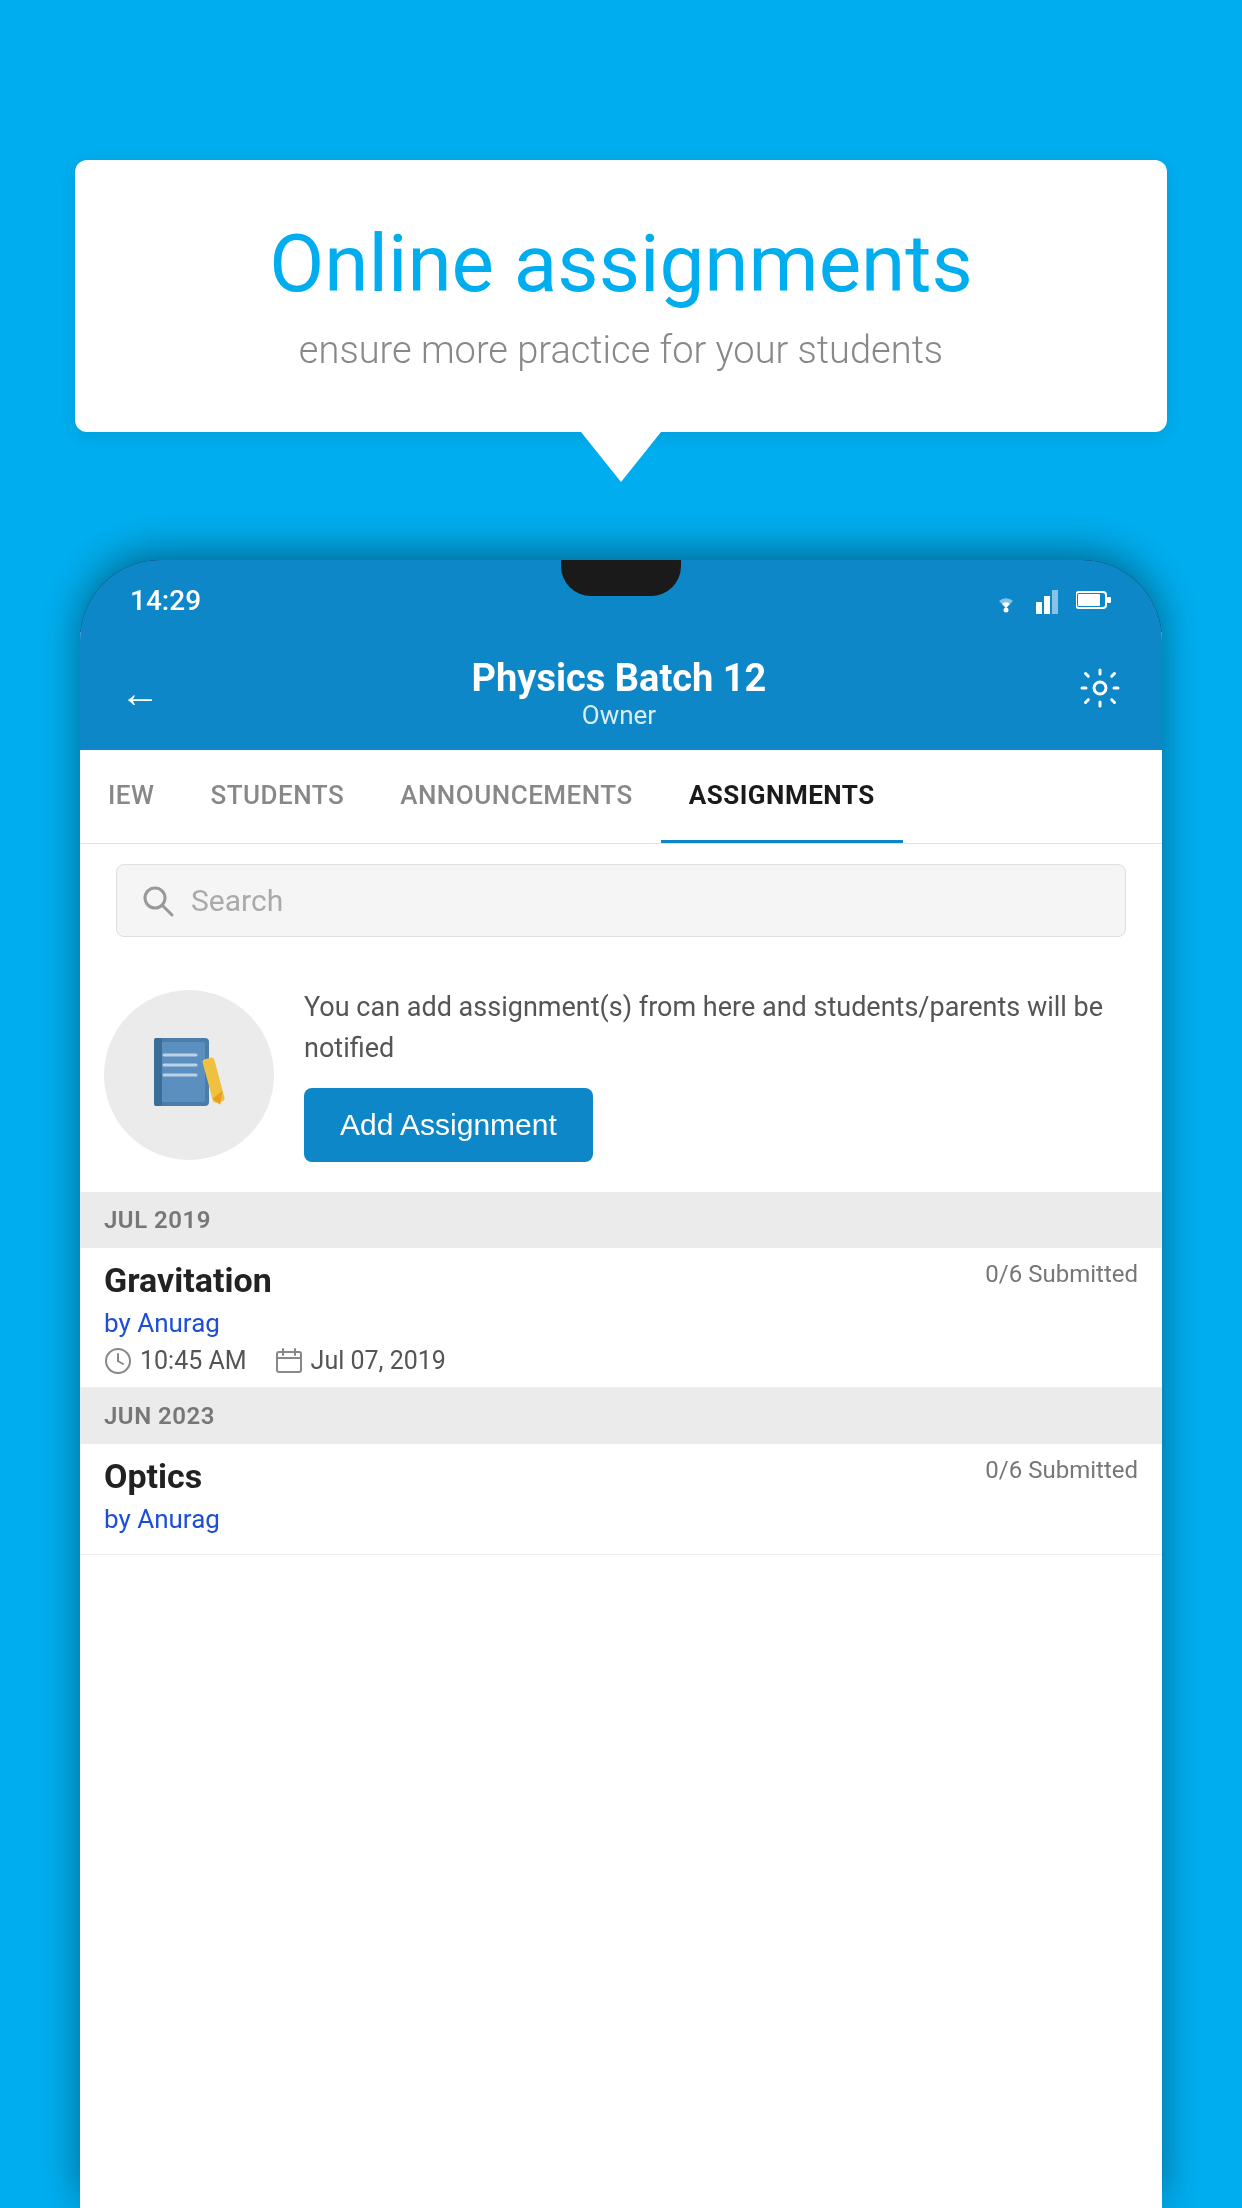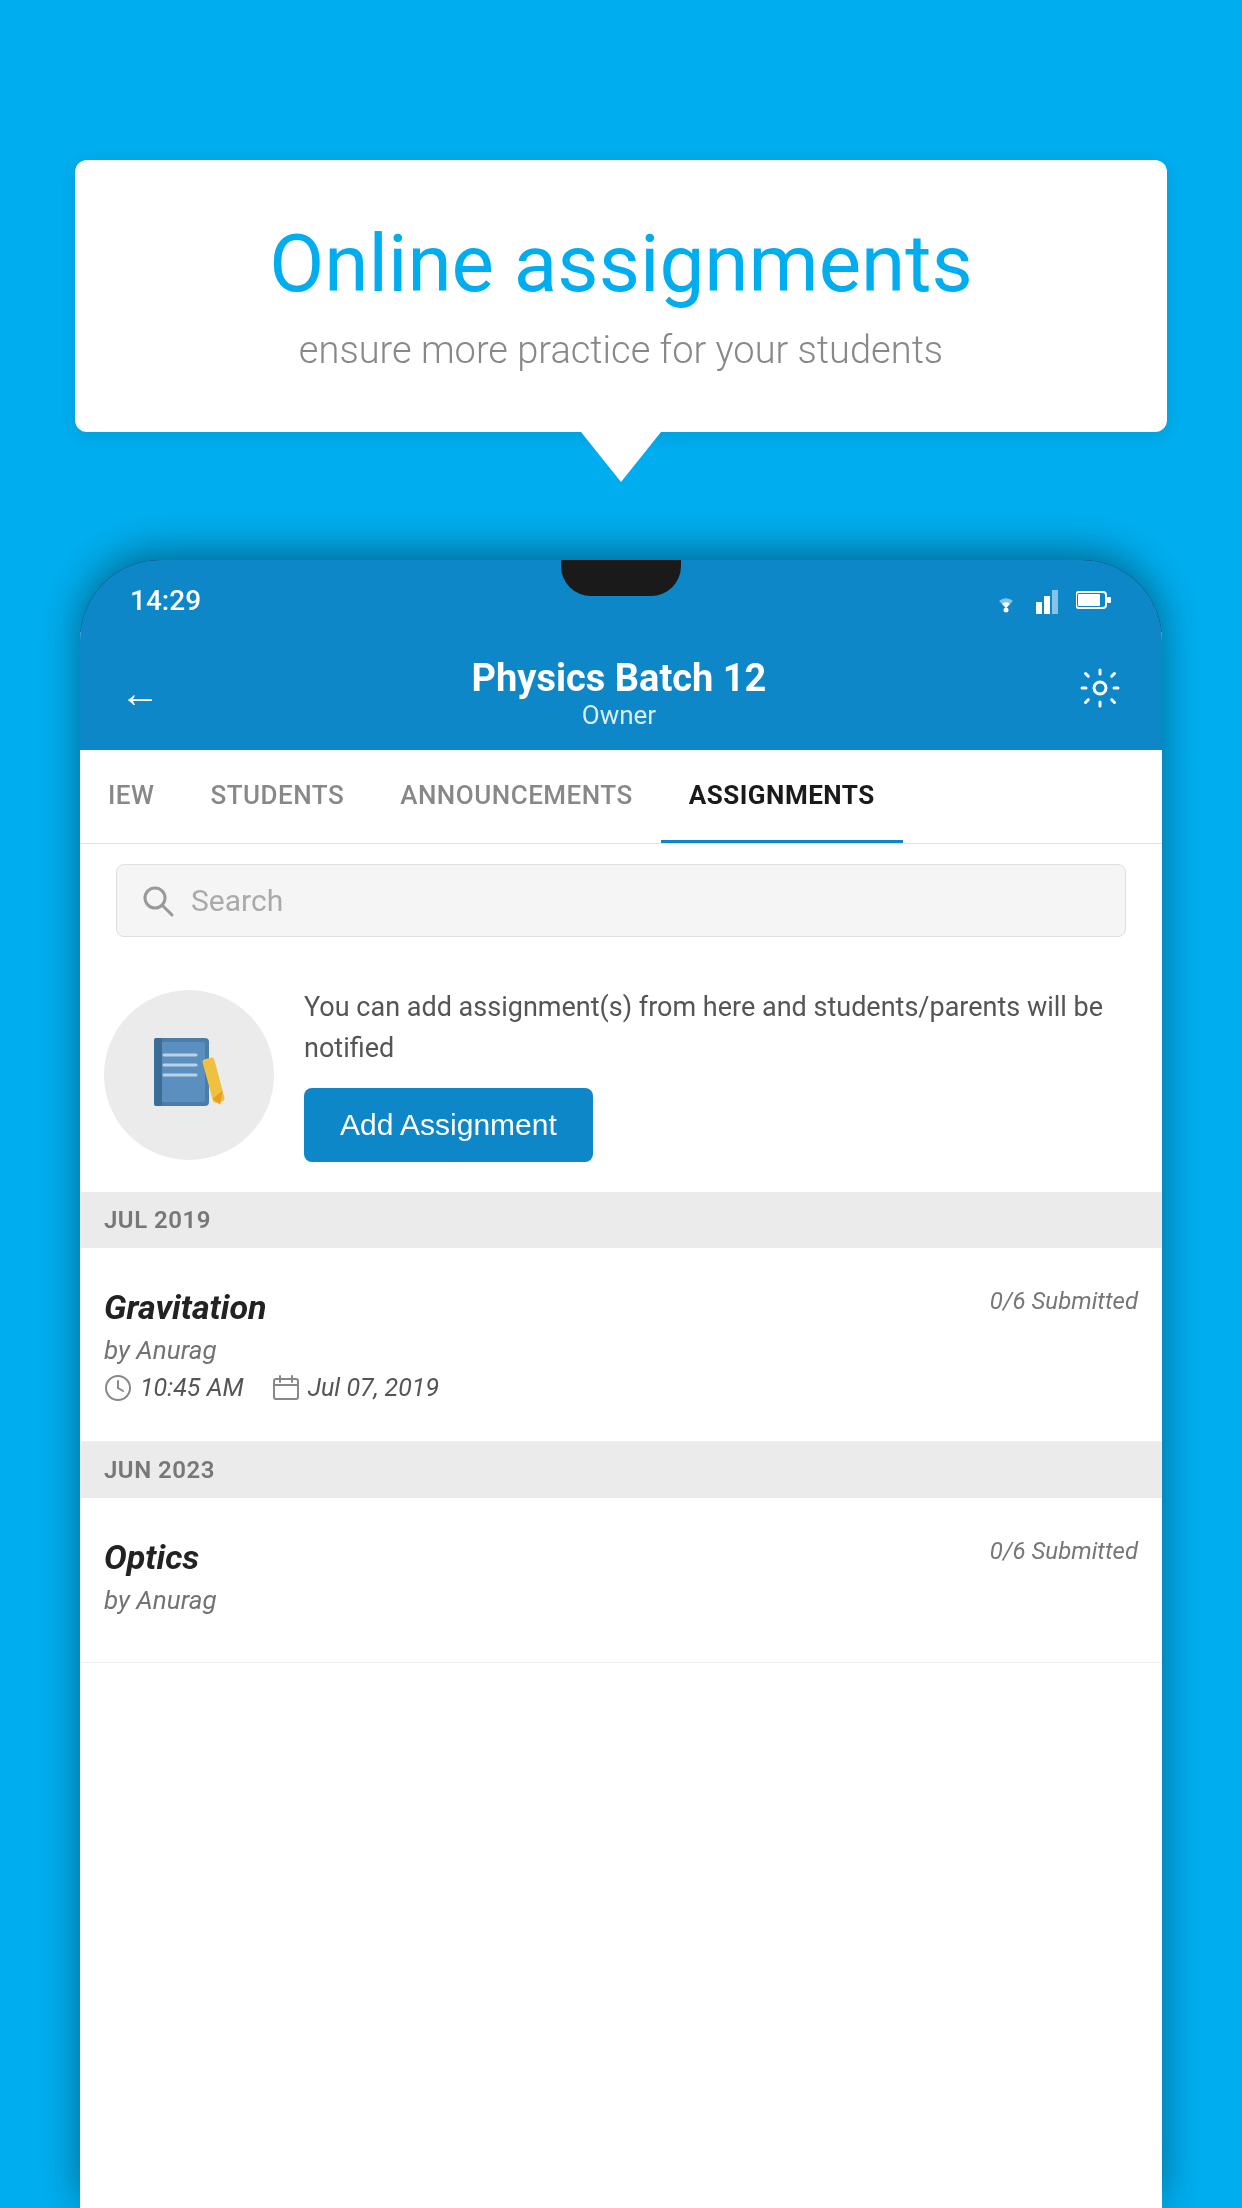--- a/index.html
+++ b/index.html
@@ -242,23 +242,22 @@
     .section-label {
       font-size: 24px;
       color: #777;
       font-weight: 600;
       letter-spacing: 0.5px;
       margin-top: 40px;
     }
 
     
     .assignment-item {
-      padding: 39px 24px;
+      padding: 12px 24px;
       border-bottom: 1px solid #f0f0f0;
-      font-style: italic;
     }
 
     .assignment-header {
       display: flex;
       justify-content: space-between;
       align-items: flex-start;
       margin-bottom: 8px;
     }
 
     .assignment-name {
@@ -267,21 +266,21 @@
       color: #222;
     }
 
     .assignment-submitted {
       font-size: 24px;
       color: #777;
     }
 
     .assignment-author {
       font-size: 26px;
-      color: #737373;
+      color: #1d4ed8;
       margin-bottom: 8px;
     }
 
     .assignment-meta {
       display: flex;
       align-items: center;
       gap: 28px;
     }
 
     .meta-item {

